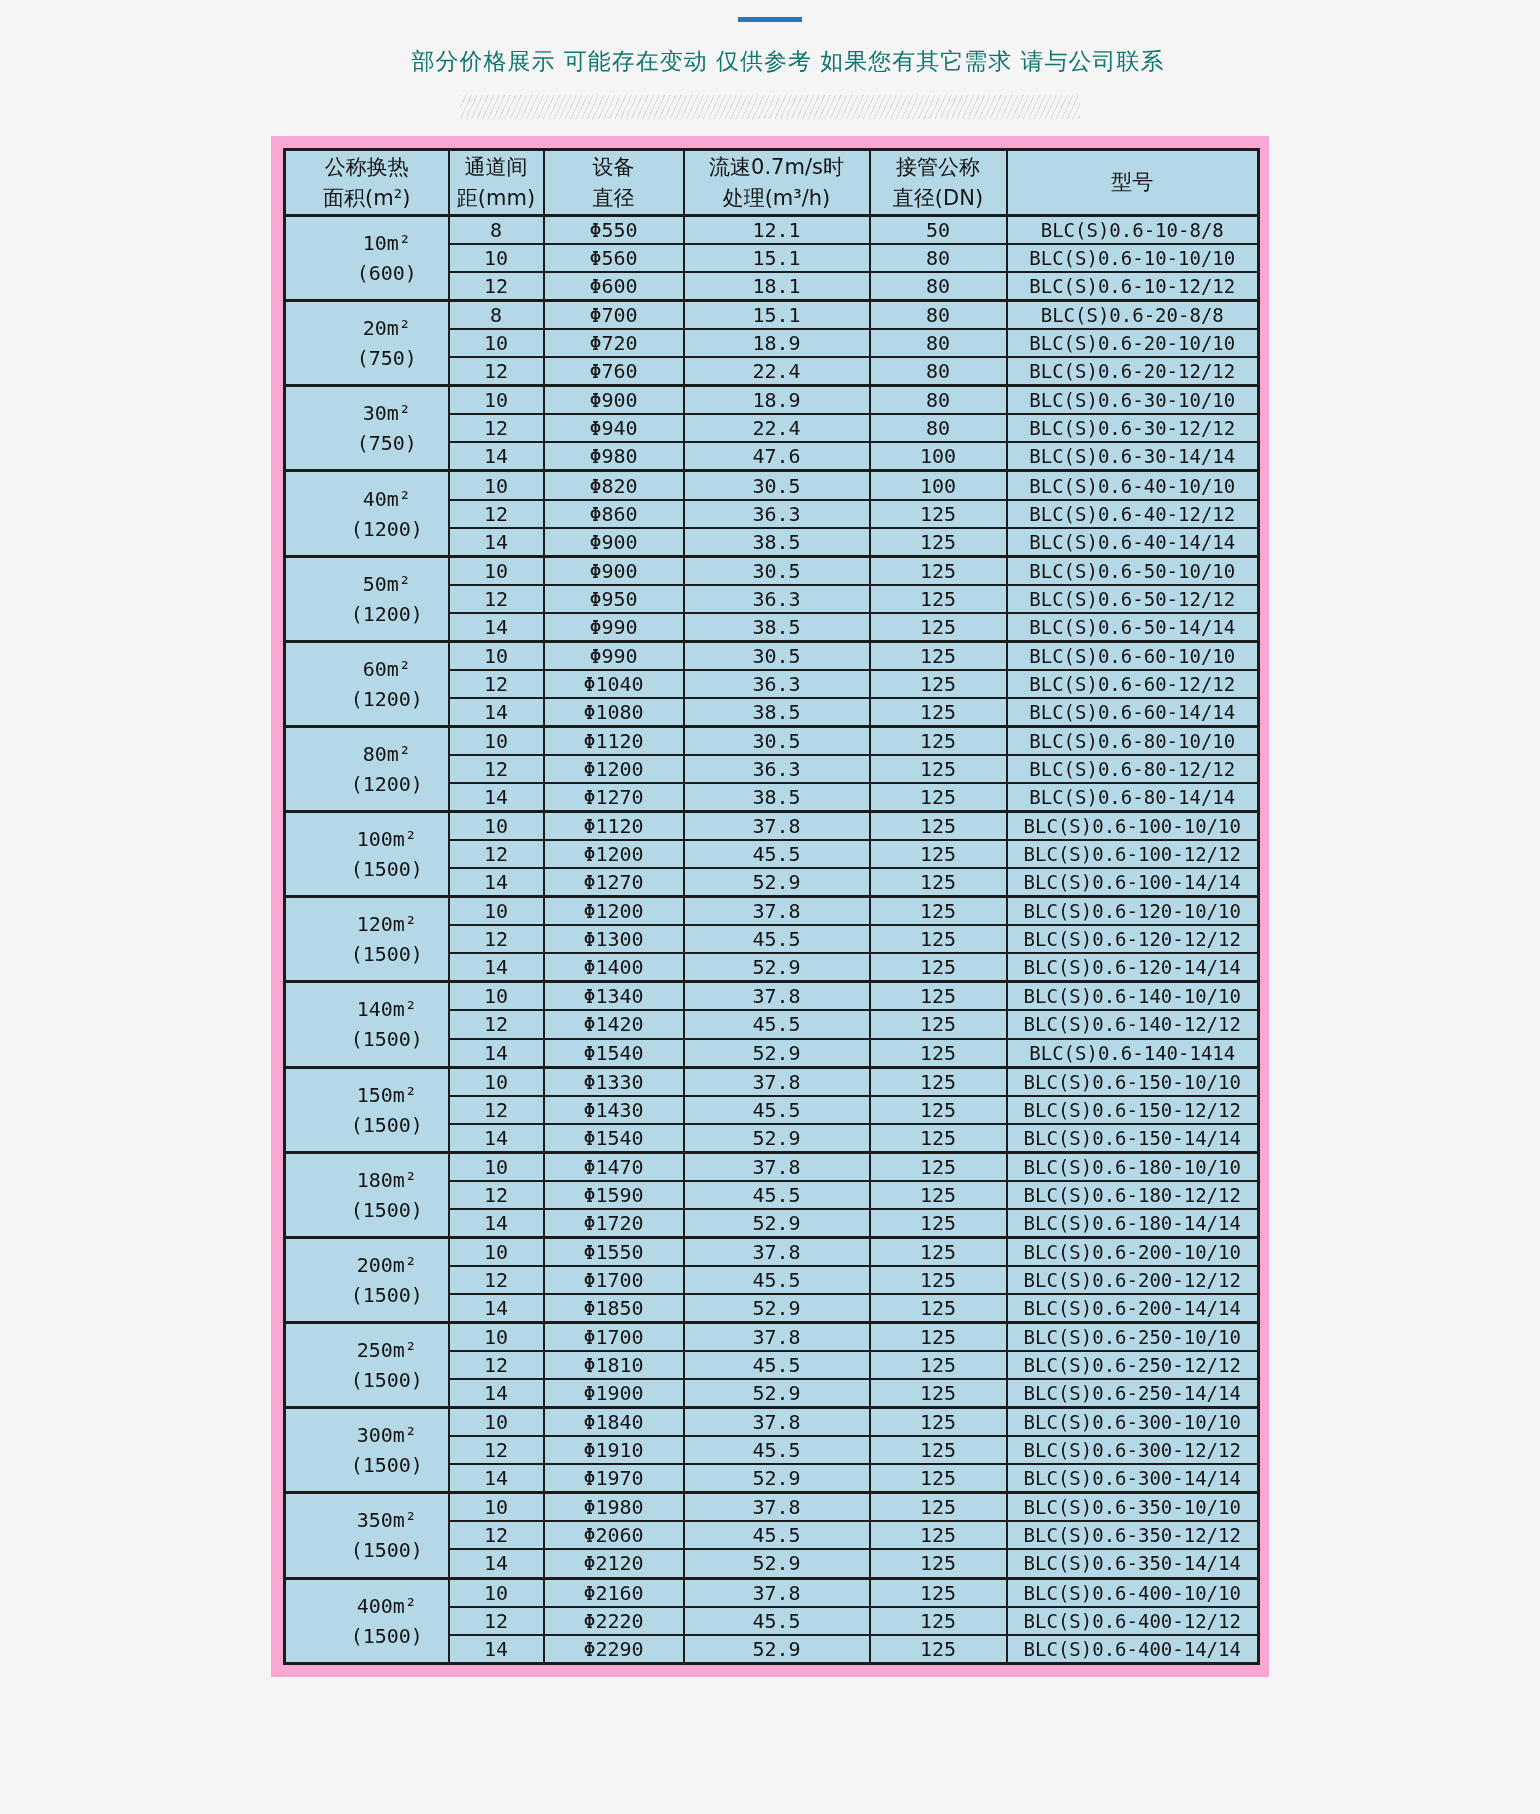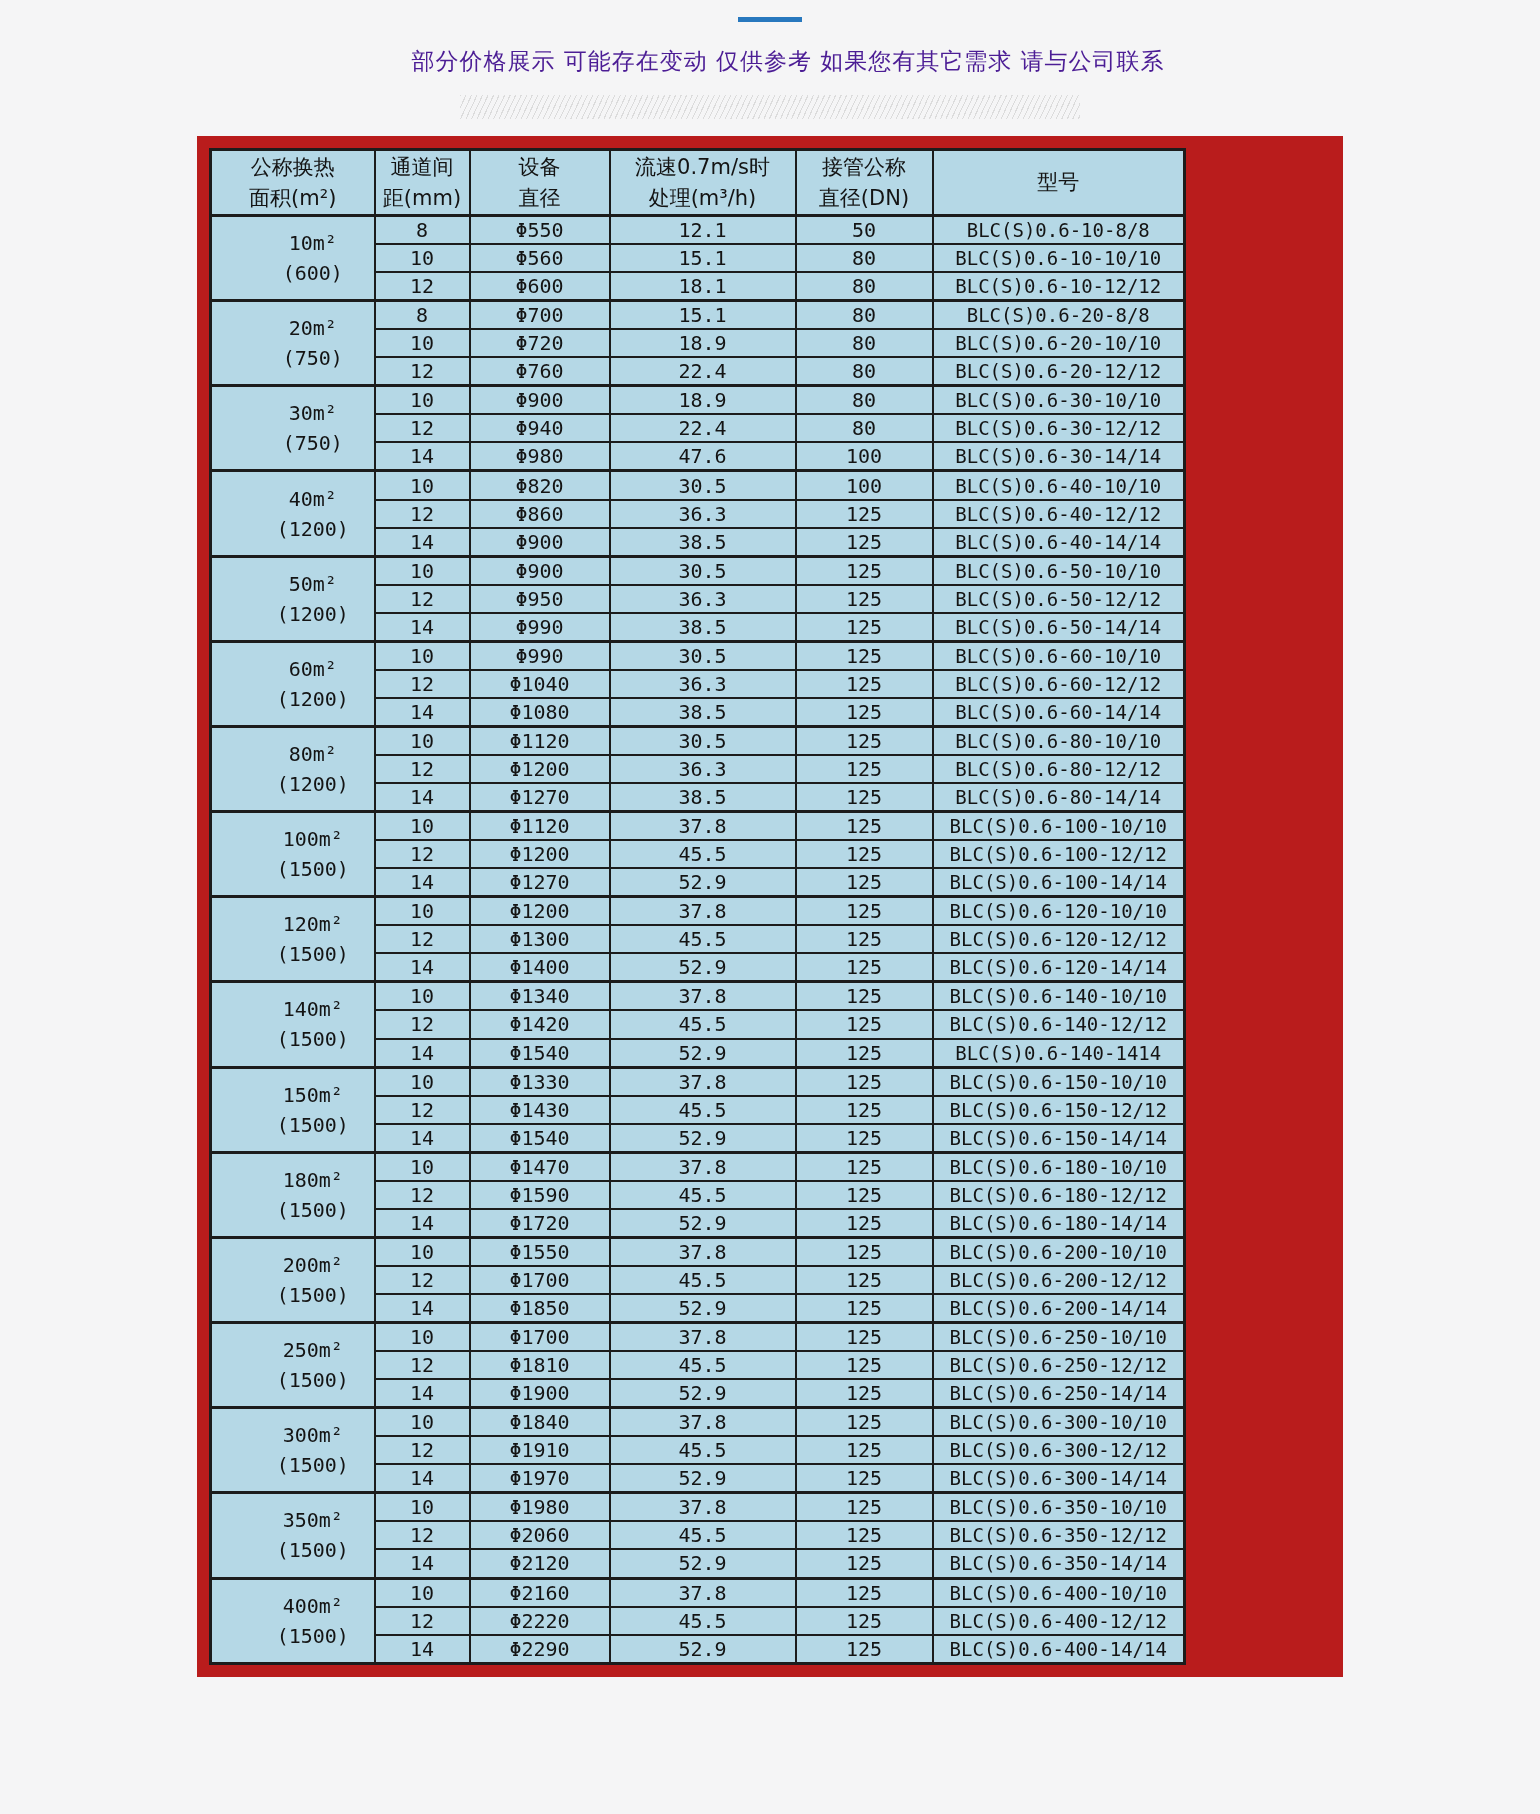--- a/index.html
+++ b/index.html
@@ -21,35 +21,35 @@
     color:#2878be;
   }
   .title-dash {
     width:64px; height:5px;
     margin:17px auto 24px auto;
     background:#2878be;
   }
   .page-subtitle {
     font-size:23px;
     letter-spacing:1px;
-    color:#4c1d95;
+    color:#0f766e;
     padding-left:36px;
   }
   .hatch-band {
     width:620px; height:24px;
     margin:18px auto 0 auto;
     background:repeating-linear-gradient(115deg,
       #d7d7d7 0px, #d7d7d7 1px,
       rgba(255,255,255,0) 1px, rgba(255,255,255,0) 5px);
     opacity:.85;
   }
   .spec-panel {
-    width:1146px;
+    width:998px;
     margin:17px auto 0 auto;
-    background:#b91c1c;
+    background:#f9a8d4;
     padding:12px;
   }
   table.spec-table {
     border-collapse:collapse;
     table-layout:fixed;
     width:974px;
     height:1517px;
     background:#b5d8e6;
     border:3px solid #1c1c1c;
   }

